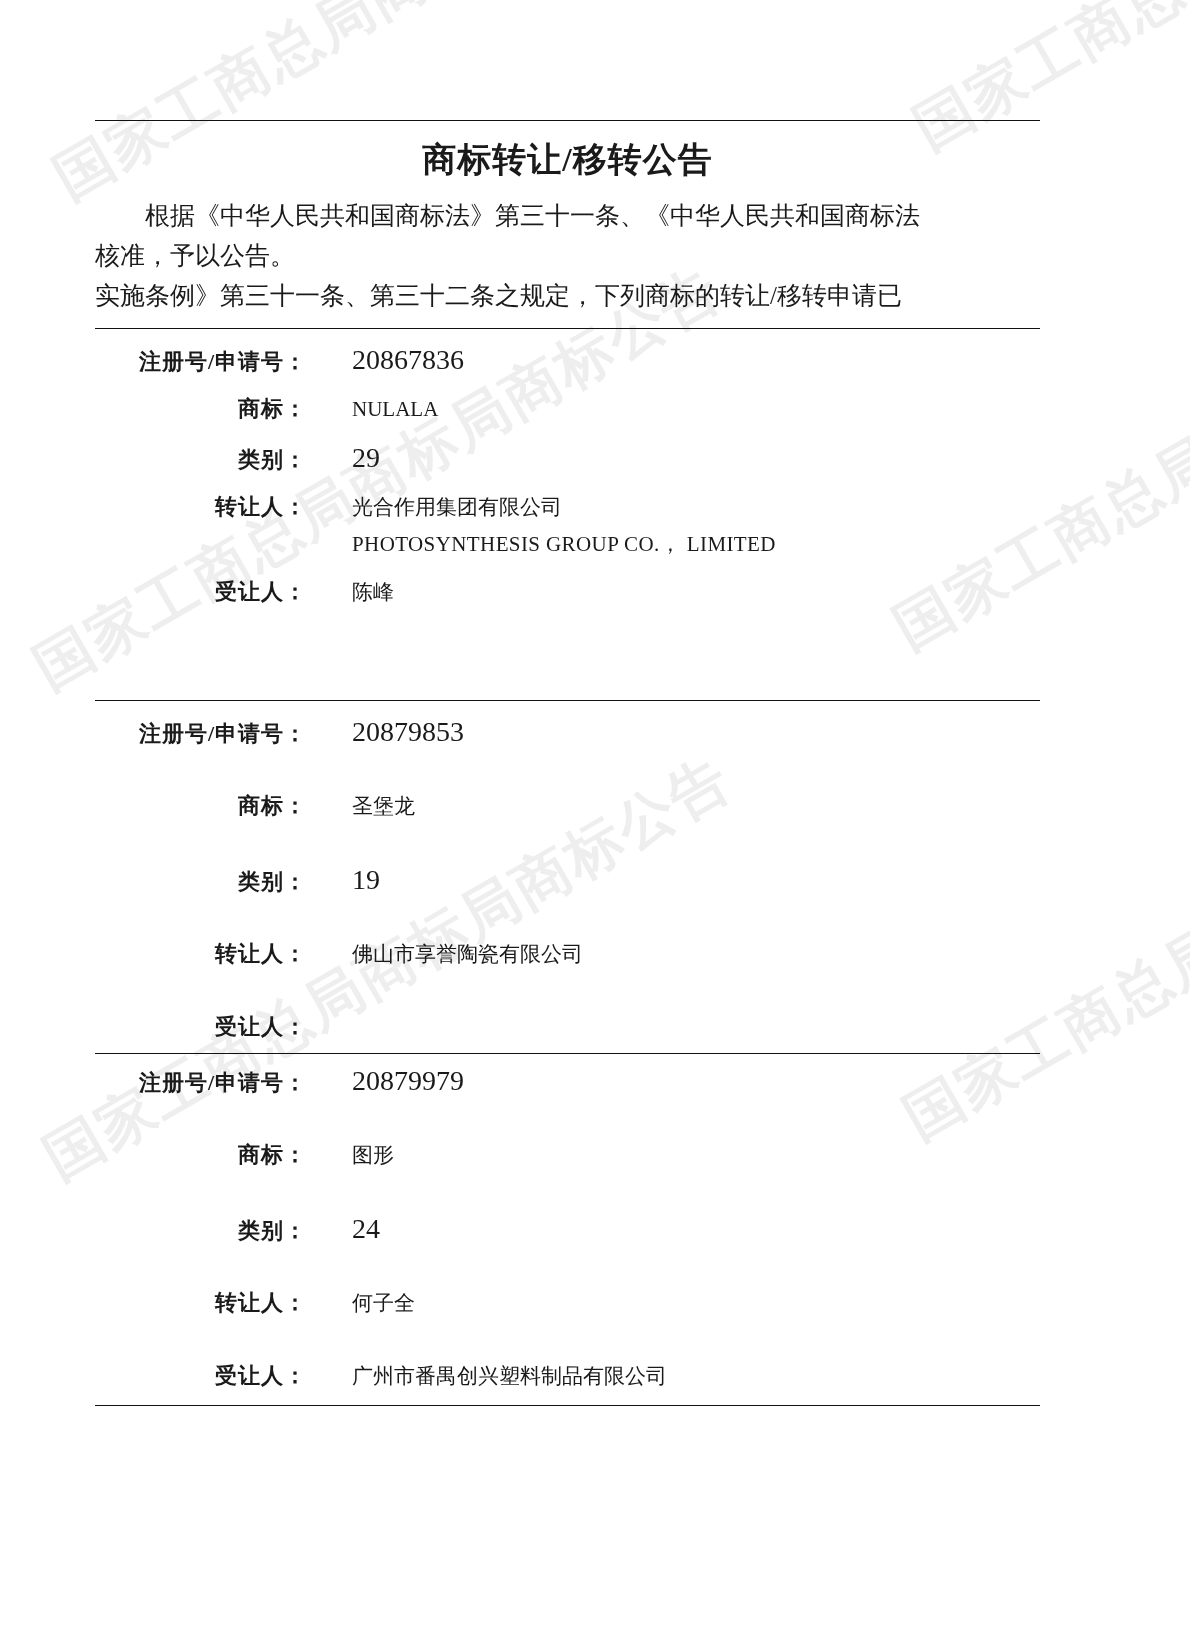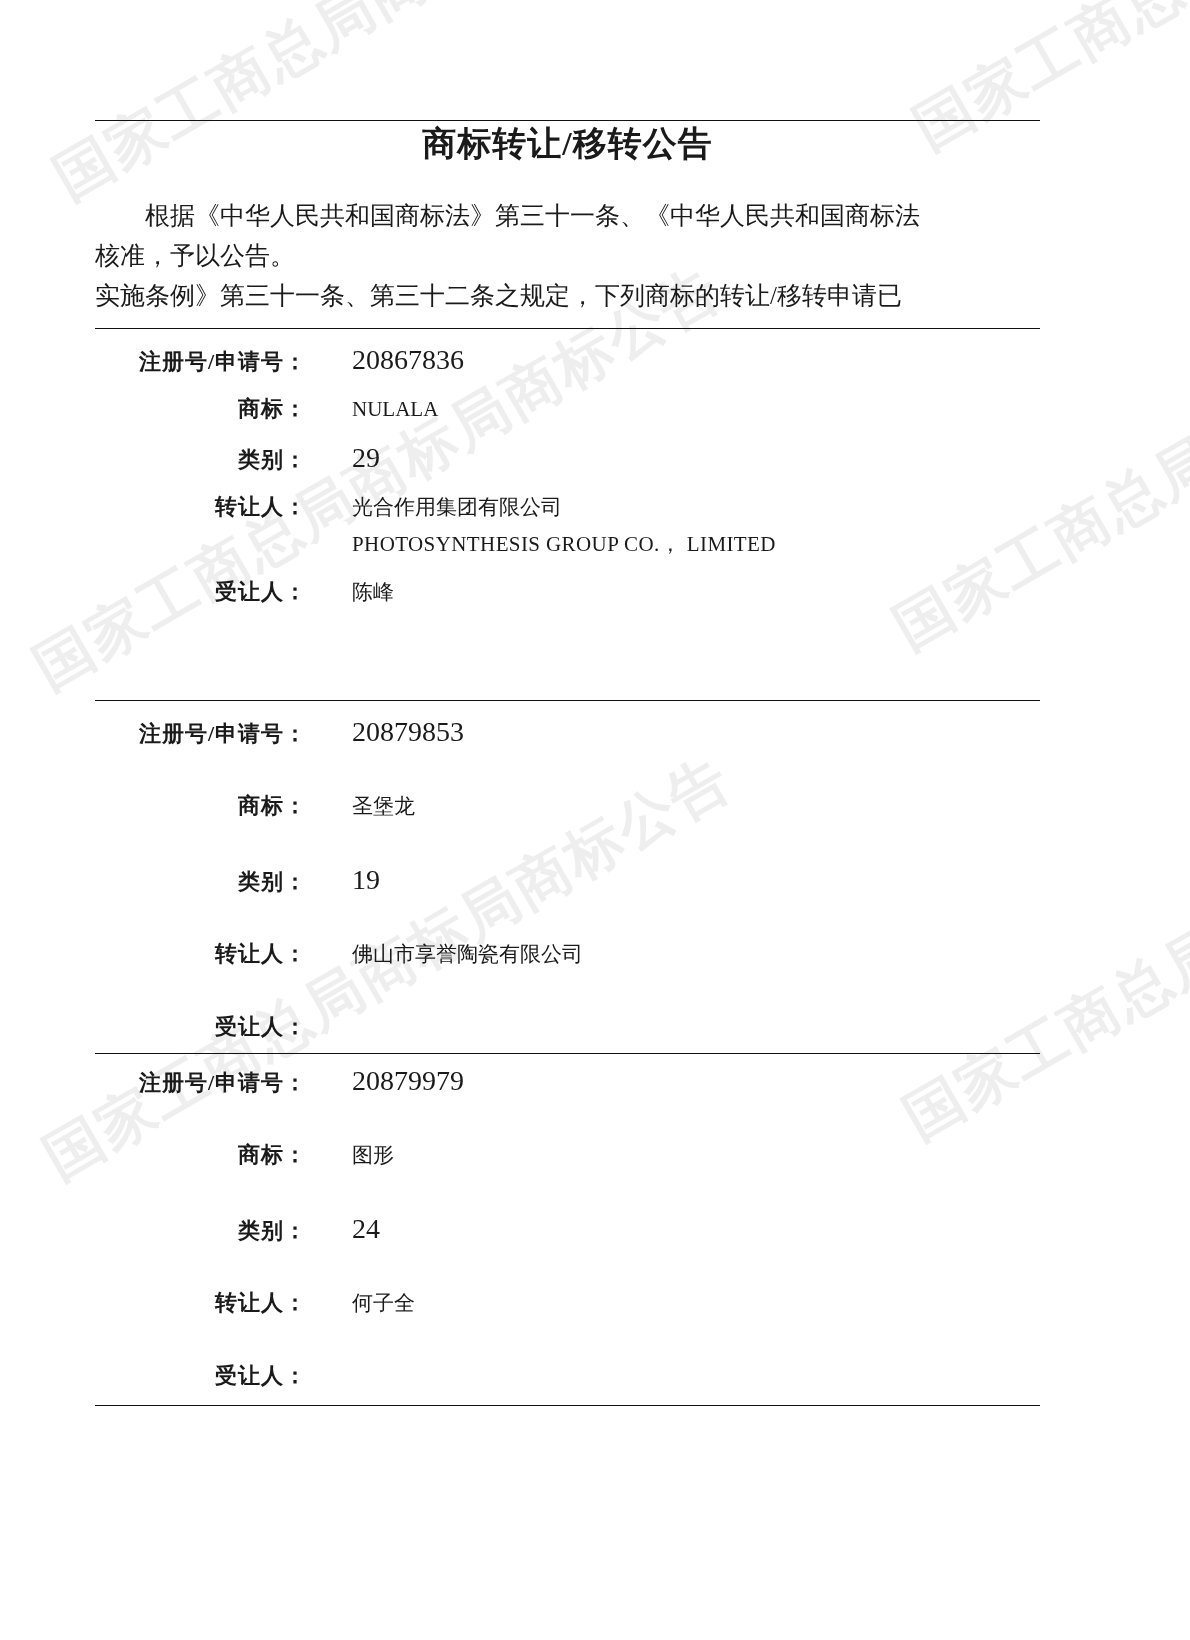--- a/index.html
+++ b/index.html
@@ -75,21 +75,21 @@
     position: absolute;
     left: 95px;
     width: 945px;
     border-top: 1.6px solid #111;
   }
   .rule-header { top: 120px; }
 
   .doc-title {
     position: absolute;
     left: 95px;
-    top: 121px;
+    top: 137px;
     width: 945px;
     text-align: center;
     font-size: 34px;
     font-weight: bold;
     letter-spacing: 1px;
   }
 
   .intro {
     position: absolute;
     left: 95px;
@@ -231,18 +231,19 @@
       <div class="row" style="margin-top:42px;">
         <div class="label">类别：</div>
         <div class="value num-val">24</div>
       </div>
       <div class="row" style="margin-top:42px;">
         <div class="label">转让人：</div>
         <div class="value">何子全</div>
       </div>
       <div class="row" style="margin-top:42px;">
         <div class="label">受让人：</div>
+        <div class="value">广州市番禺创兴塑料制品有限公司</div>
       </div>
     </div>
     <div class="rule" style="top:1405px;"></div>
 
   </div>
 </div>
 
 </body></html>

